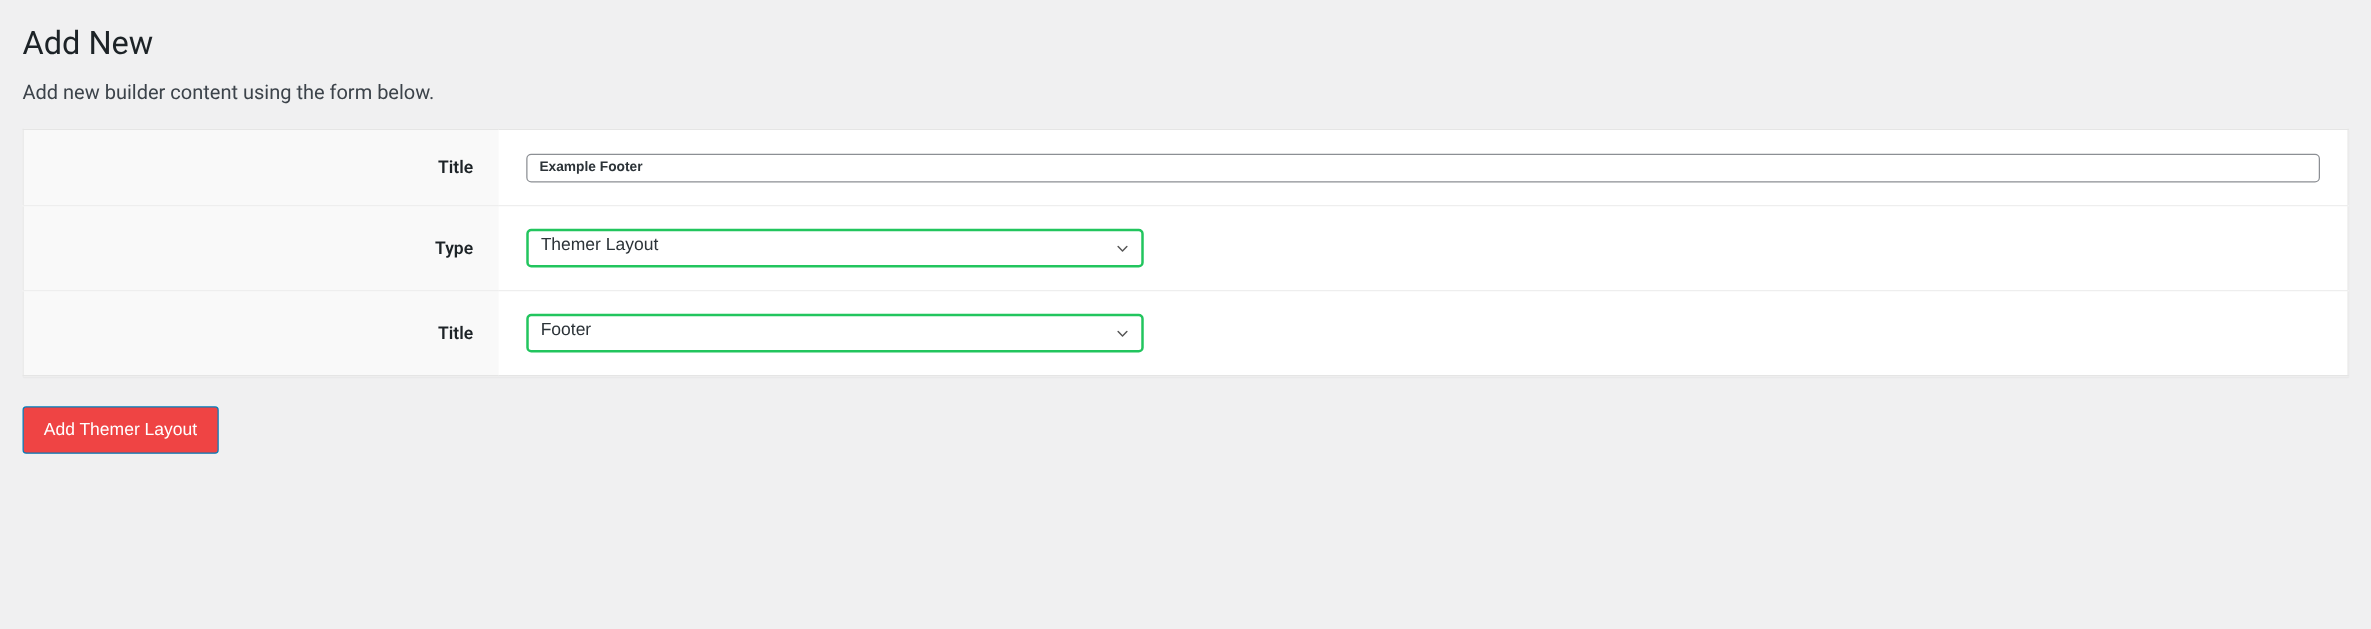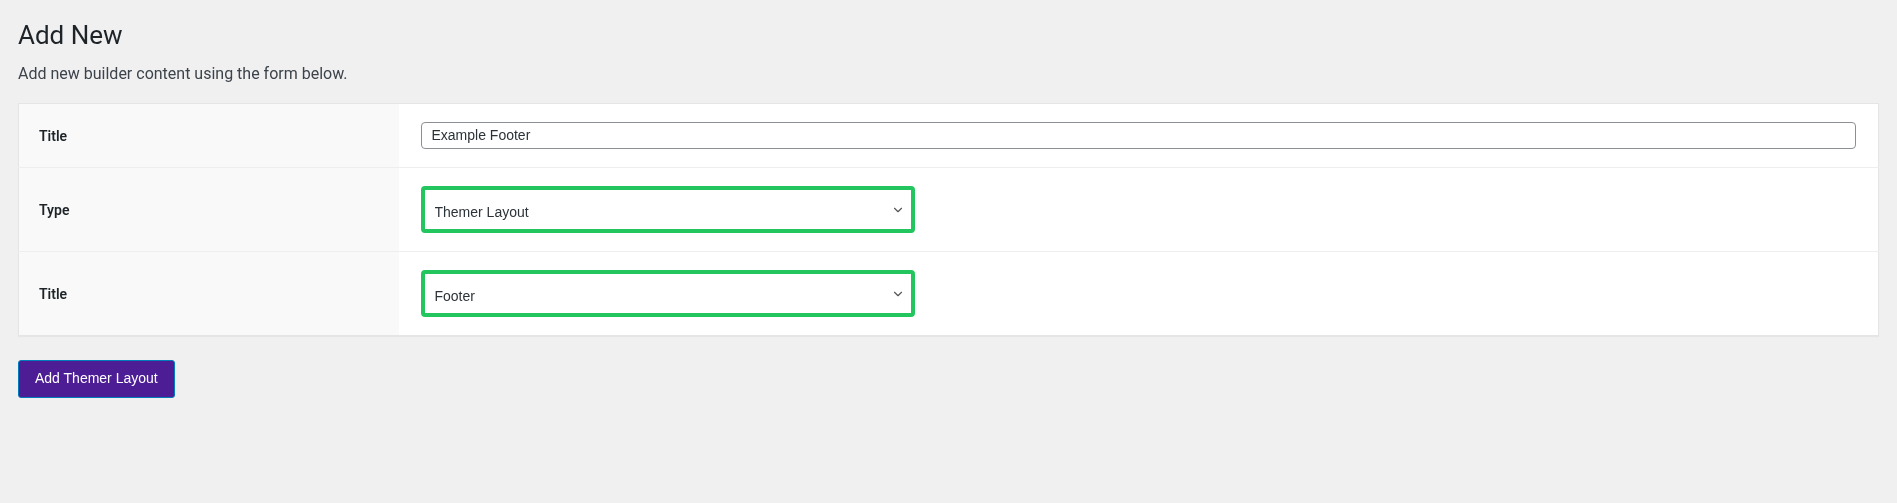--- a/index.html
+++ b/index.html
@@ -38,60 +38,61 @@
     
     .form-table tr {
       border-bottom: 1px solid #eeeeee;
     }
     
     .form-table tr:last-child {
       border-bottom: none;
     }
     
     .form-table th {
-      text-align: left;
+      text-align: right;
       font-weight: 600;
       font-size: 14px;
       color: #1d2327;
       padding: 22px 20px;
       width: 380px;
       background-color: #f9f9f9;
       vertical-align: middle;
     }
     
     .form-table td {
       padding: 18px 22px;
       background: #fff;
       vertical-align: middle;
     }
     
     input[type="text"] {
       width: 100%;
       padding: 2px 10px;
-      font-size: 14px;
+      font-size: 11px;
       line-height: 1.5;
       border: 1px solid #8c8f94;
       border-radius: 4px;
       background: #fff;
       color: #2c3338;
       box-shadow: 0 0 0 transparent;
+      font-weight: bold;
     }
     
     .select-wrapper {
       position: relative;
       display: inline-block;
       width: 494px;
     }
     
     select {
       width: 100%;
-      padding: 12px 30px 6px 10px;
+      padding: 0 30px 6px 10px;
       font-size: 14px;
       line-height: 1.5;
-      border: 4px solid #22c55e;
+      border: 2px solid #22c55e;
       border-radius: 4px;
       background: #fff;
       color: #2c3338;
       appearance: none;
       -webkit-appearance: none;
       -moz-appearance: none;
       cursor: pointer;
     }
     
     .select-wrapper::after {
@@ -114,21 +115,21 @@
       width: 14px;
       height: 14px;
     }
     
     .button-primary {
       display: inline-block;
       margin-top: 24px;
       padding: 8px 16px;
       font-size: 14px;
       line-height: 1.4;
-      background: #4c1d95;
+      background: #ef4444;
       border: 1px solid #007cba;
       border-radius: 3px;
       color: #fff;
       cursor: pointer;
       text-decoration: none;
     }
   </style>
 </head>
 <body>
 

